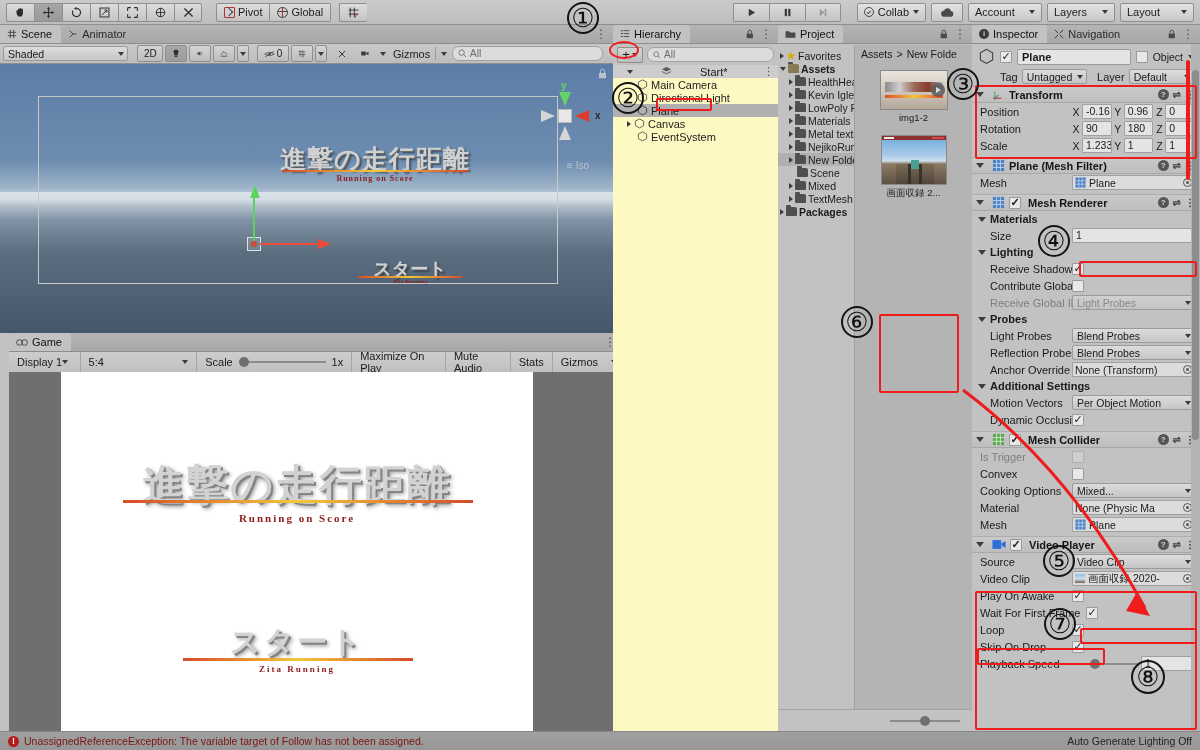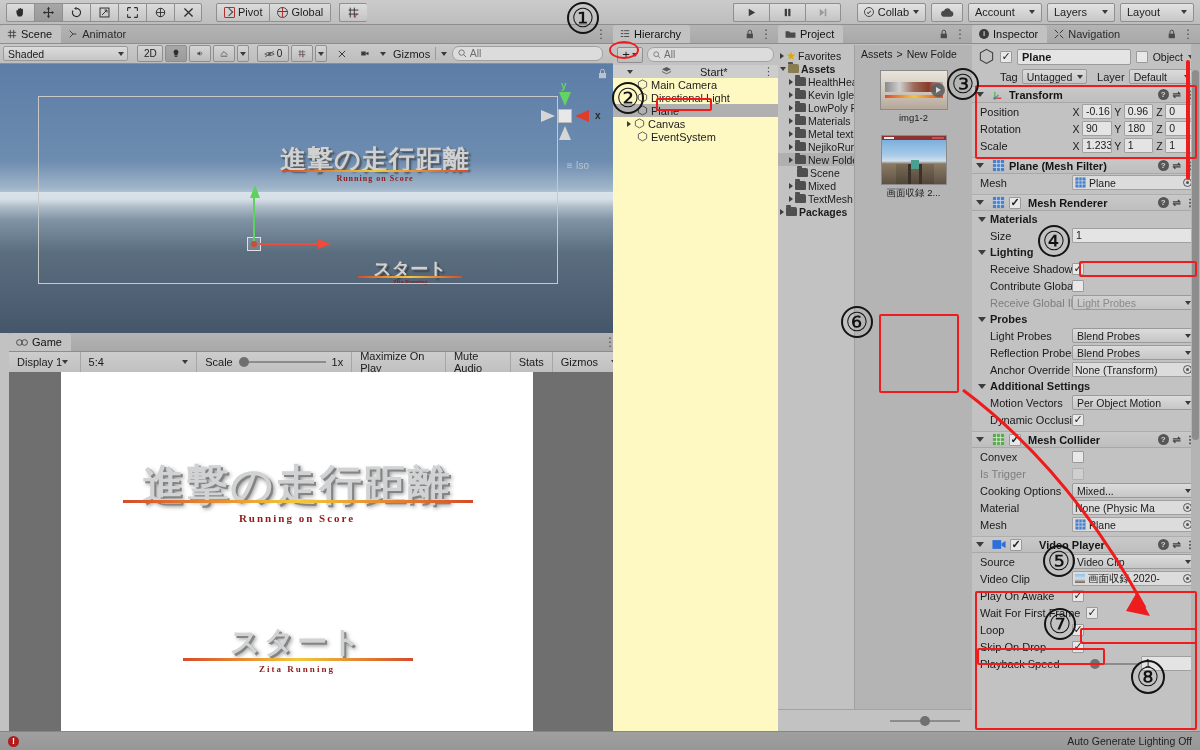--- a/index.html
+++ b/index.html
@@ -1144,29 +1144,29 @@
         <span class="chk">✓</span>
         <span style="margin-left:3px">Mesh Collider</span>
         <span class="sp"></span>
         <span class="comp-icons">
           <span style="display:inline-block;width:11px;height:11px;border-radius:50%;background:#555;color:#d8d8d8;text-align:center;line-height:11px;font-size:8px;font-weight:bold">?</span>
           <span>⇌</span>
           <span>⋮</span>
         </span>
       </div>
       <div class="prop-row">
+        <span class="lbl dim">Is Trigger</span>
+        <div class="val">
+            <span class="chk dim"></span>
+          </div>
+      </div>
+      <div class="prop-row">
         <span class="lbl">Convex</span>
         <div class="val">
             <span class="chk"></span>
-          </div>
-      </div>
-      <div class="prop-row">
-        <span class="lbl dim">Is Trigger</span>
-        <div class="val">
-            <span class="chk dim"></span>
           </div>
       </div>
       <div class="prop-row">
         <span class="lbl">Cooking Options</span>
         <div class="val">
             <div class="popup" style="flex:1">
               <span>Mixed...</span>
             </div>
           </div>
       </div>
@@ -1193,21 +1193,21 @@
           </div>
       </div>
 
       <div class="comp-header" style="margin-top:3px">
         <span class="foldout"></span>
         <svg width="14" height="11" viewBox="0 0 16 12">
             <rect x="0.5" y="1" width="10" height="10" fill="#2d6fd8"></rect>
             <path d="M11 4.5 L15.5 2 V10 L11 7.5Z" fill="#2d6fd8"></path>
           </svg>
         <span class="chk">✓</span>
-        <span style="margin-left:13px">Video Player</span>
+        <span style="margin-left:3px">Video Player</span>
         <span class="sp"></span>
         <span class="comp-icons">
           <span style="display:inline-block;width:11px;height:11px;border-radius:50%;background:#555;color:#d8d8d8;text-align:center;line-height:11px;font-size:8px;font-weight:bold">?</span>
           <span>⇌</span>
           <span>⋮</span>
         </span>
       </div>
       <div class="prop-row">
         <span class="lbl">Source</span>
         <div class="val">
@@ -1304,16 +1304,17 @@
   </div>
   <div class="callout" style="left:1044px;top:608px;width:32px;height:32px">
     <span>⑦</span>
   </div>
   <div class="callout" style="left:1131px;top:660px;width:34px;height:34px">
     <span>⑧</span>
   </div>
 
   <div id="status">
     <span class="err-ico">!</span>
+    <span>UnassignedReferenceException: The variable target of Follow has not been assigned.</span>
     <span class="right">Auto Generate Lighting Off</span>
   </div>
 
 </div>
 
 </body></html>

